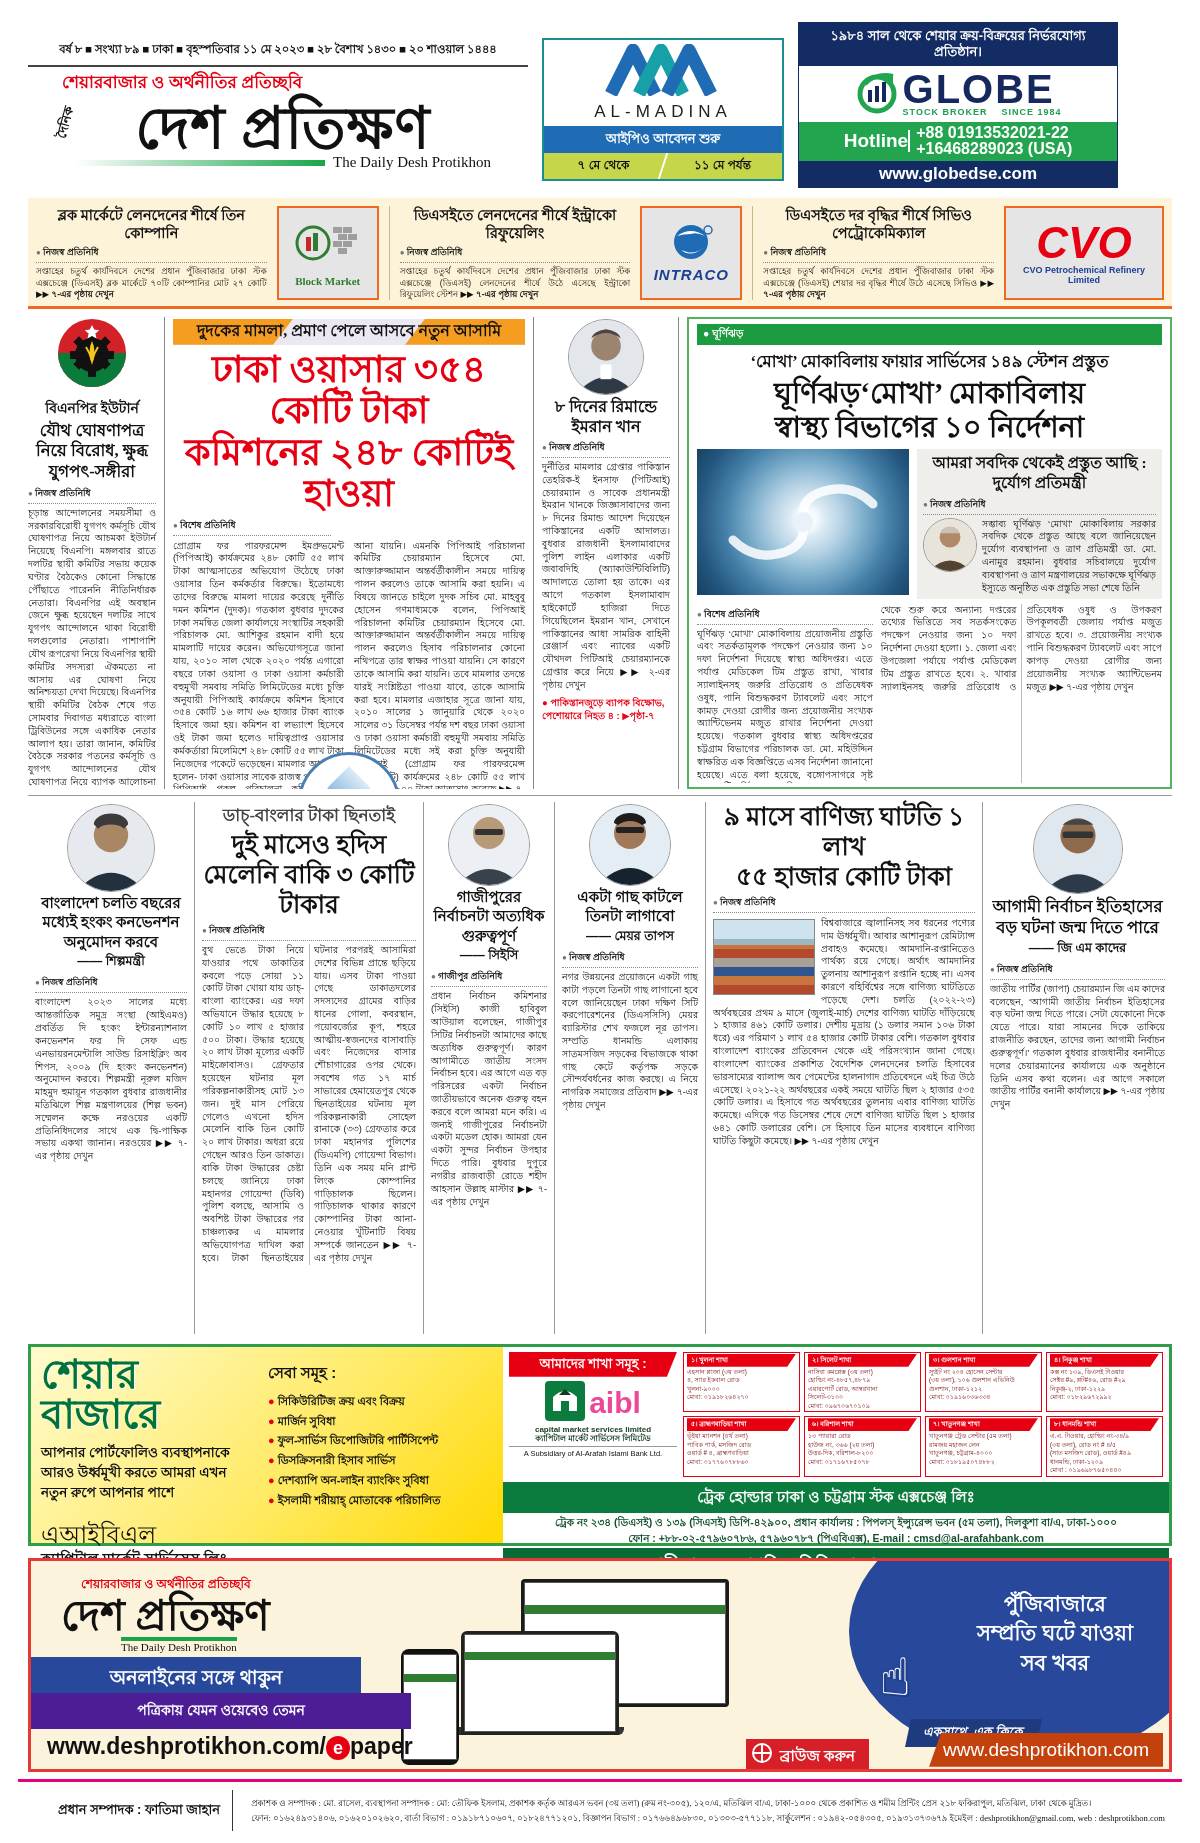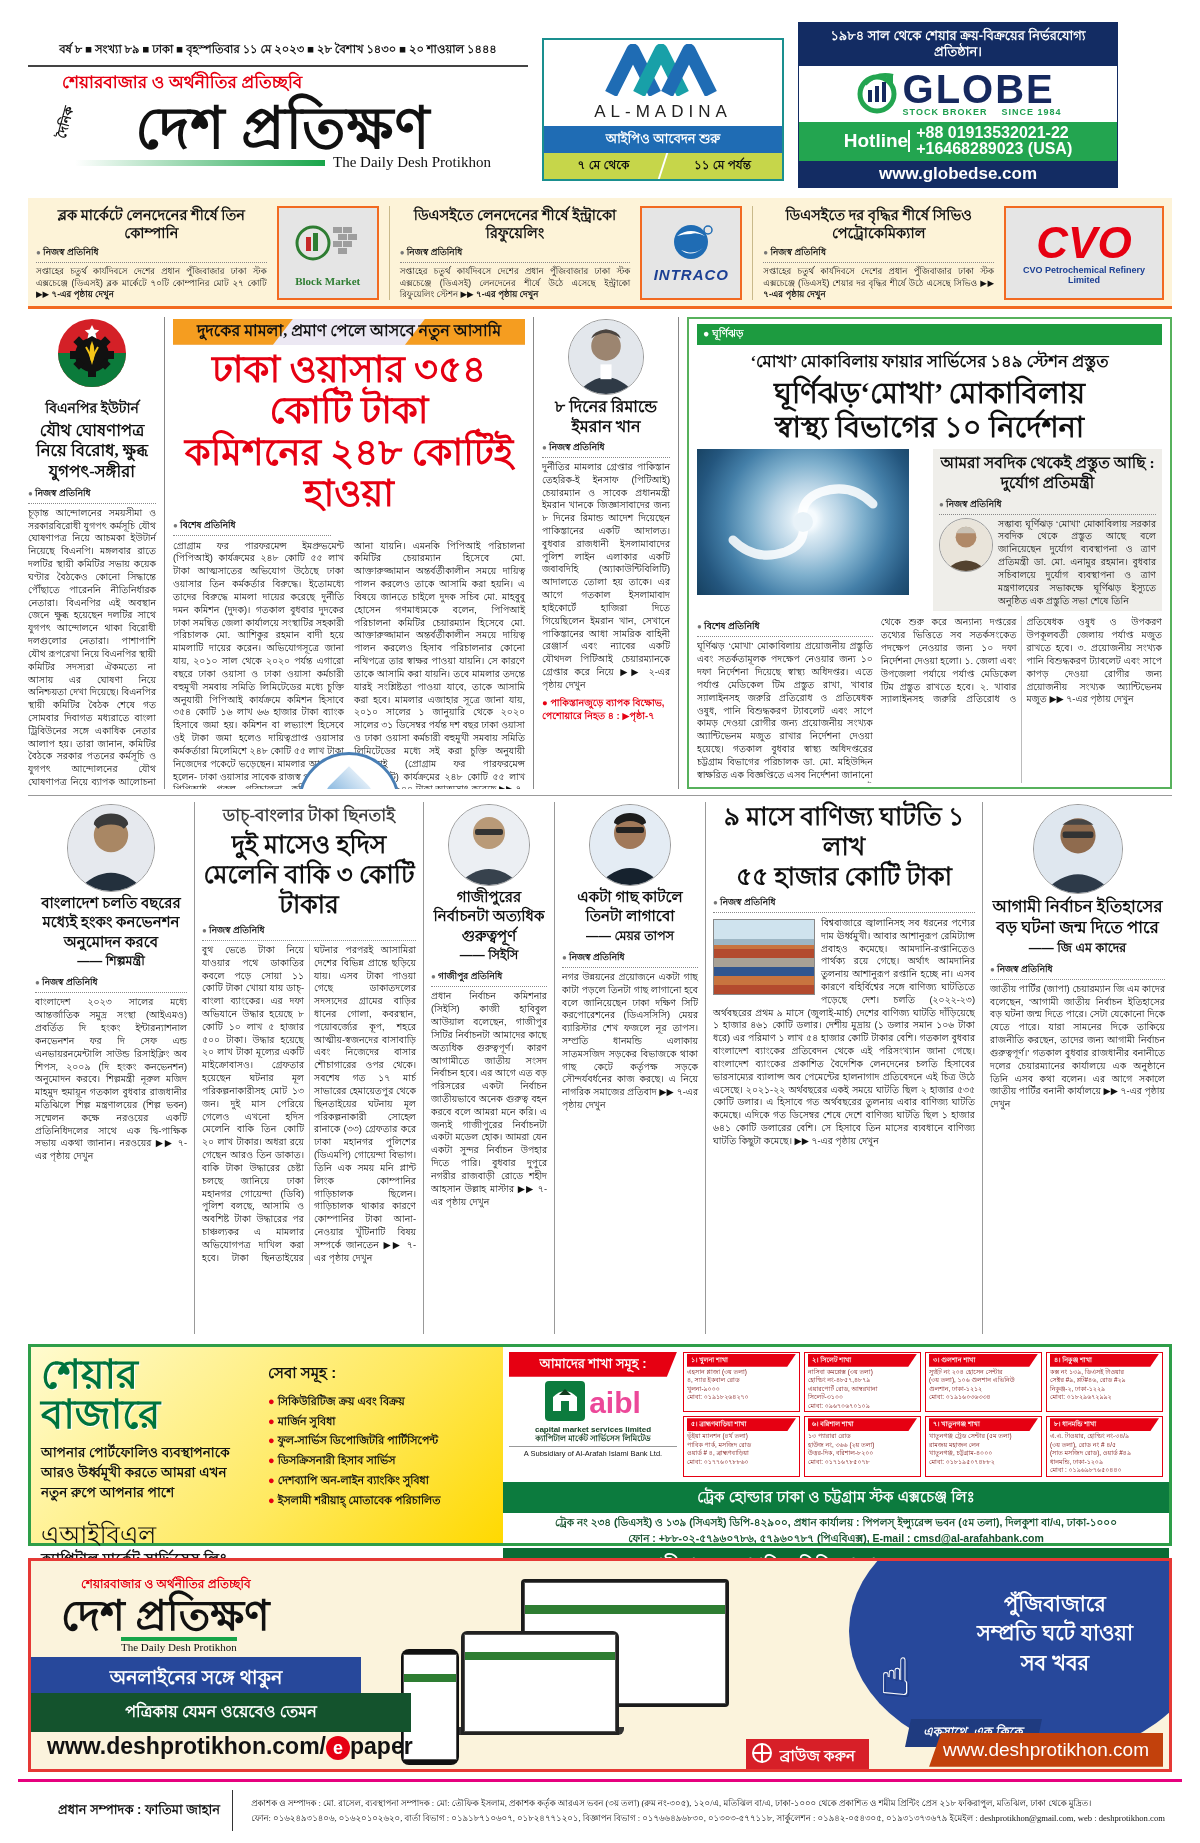--- a/index.html
+++ b/index.html
@@ -69,21 +69,21 @@
   .drop{position:absolute;left:50%;top:212px;transform:translateX(-50%);width:96px;height:96px;border:3px solid #4a7fb5;border-radius:50%;background:#fff;display:flex;align-items:center;justify-content:center;z-index:3}
   .dropShape{width:52px;height:52px;background:linear-gradient(180deg,#ddebf7,#7fb2dd 70%,#5b93c4);border-radius:0 50% 50% 50%;transform:rotate(45deg)}
   .portrait{border-radius:50%;border:1px solid #999;overflow:hidden;background:#e8ecf0;flex:none}
   .imranTitle{font-size:16px;font-weight:bold;text-align:center;line-height:1.25;font-family:"Liberation Serif","DejaVu Serif",serif}
   .alertRed{color:#e60012;font-size:9.5px;font-weight:bold;margin-top:5px;line-height:1.35}
   
   .cycBox{border:2px solid #57b15c;height:100%;box-sizing:border-box;display:flex;flex-direction:column;padding:5px 8px 4px 8px}
   .cycTag{background:#1d9b40;color:#fff;font-size:10.5px;font-weight:bold;padding:2px 6px;align-self:stretch}
   .cycKicker{font-size:16.5px;font-weight:bold;text-align:center;margin-top:4px;font-family:"Liberation Serif","DejaVu Serif",serif}
   .cycH{font-size:29px;font-weight:bold;text-align:center;line-height:1.18;font-family:"Liberation Serif","DejaVu Serif",serif}
-  .cycRow{display:flex;gap:24px;margin-top:5px}
+  .cycRow{display:flex;gap:8px;margin-top:5px}
   .cycImg{width:212px;height:146px;flex:none;position:relative;background:radial-gradient(circle at 52% 48%, #f6fbfe 0 7%, #dcebf4 13%, #b7d3e5 26%, #7fb0cd 42%, #447fa8 62%, #24567e 82%, #16405f 100%)}
   .cycImg svg{position:absolute;inset:0}
   .cycSub{flex:1;background:#efeeea;padding:4px 6px}
   .cycSubTitle{font-size:15.5px;font-weight:bold;text-align:center;line-height:1.3;font-family:"Liberation Serif","DejaVu Serif",serif}
   .cycMinRow{display:flex;gap:5px;margin-top:3px}
   .cycBody{display:flex;gap:8px;margin-top:5px;flex:1;overflow:hidden}
   .cycBody .c{flex:1}
   
   .band2{display:flex;margin:6px 28px 0 28px;height:532px;overflow:hidden;border-top:1px solid #999;padding-top:6px}
   .b2col{padding:0 7px;min-width:0}
@@ -122,21 +122,21 @@
   .greenBar1{background:#0c7b3e;color:#fff;text-align:center;font-weight:bold;font-size:15px;padding:3px 0}
   .aiblAddr{font-size:10.5px;font-weight:bold;color:#14502c;text-align:center;line-height:1.5;padding:2px 4px}
   .greenBar2{background:#0a6b34;color:#fff;text-align:center;font-weight:bold;font-size:19px;padding:3px 0}
   
   .banner{margin:12px 28px 0 28px;border:3px solid #e53935;background:#fbf3dc;height:208px;position:relative;overflow:hidden}
   .bnLogo{position:absolute;left:30px;top:14px}
   .bnTag{color:#e60012;font-weight:bold;font-size:12px;margin-left:20px}
   .bnLogoBn{font-size:42px;font-weight:bold;line-height:1;font-family:"Liberation Serif","DejaVu Serif",serif}
   .bnLogoEn{font-size:11px;font-family:"Liberation Serif","DejaVu Serif",serif;text-align:right;border-top:4px solid #18a54a;display:inline-block;margin-left:60px}
   .bnBlue{position:absolute;left:0;top:96px;width:330px;background:#27489b;color:#fff;font-size:19px;font-weight:bold;text-align:center;padding:6px 0}
-  .bnRed{position:absolute;left:0;top:132px;width:380px;background:#14532d;color:#fff;font-size:16px;font-weight:bold;text-align:center;padding:6px 0}
+  .bnRed{position:absolute;left:0;top:132px;width:380px;background:#4c1d95;color:#fff;font-size:14px;font-weight:bold;text-align:center;padding:6px 0}
   .bnUrl{position:absolute;left:16px;top:172px;font-size:23px;font-weight:bold}
   .bnUrl .e{display:inline-block;background:#e60012;color:#fff;border-radius:50%;width:24px;height:24px;line-height:24px;text-align:center;font-size:18px}
   .devices{position:absolute;left:370px;top:18px;width:340px;height:180px}
   .monitor{position:absolute;left:120px;top:0;width:200px;height:120px;background:#1b1b1b;border-radius:4px;padding:4px}
   .screen{width:100%;height:100%;background:linear-gradient(180deg,#fff 0 18%,#2e7d32 18% 26%,#fff 26% 100%);outline:1px solid #555}
   .laptop{position:absolute;left:60px;top:52px;width:150px;height:96px;background:#222;border-radius:6px 6px 0 0;padding:4px}
   .laptopBase{position:absolute;left:48px;top:148px;width:175px;height:8px;background:#333;border-radius:0 0 6px 6px}
   .phone{position:absolute;left:0;top:70px;width:52px;height:104px;background:#111;border-radius:8px;padding:6px 3px}
   .blueWedge{position:absolute;right:-40px;top:-60px;width:360px;height:260px;background:#27489b;border-radius:50%}
   .bnRightTxt{position:absolute;right:36px;top:28px;color:#fff;font-size:21px;font-weight:bold;text-align:center;line-height:1.4;z-index:3}

